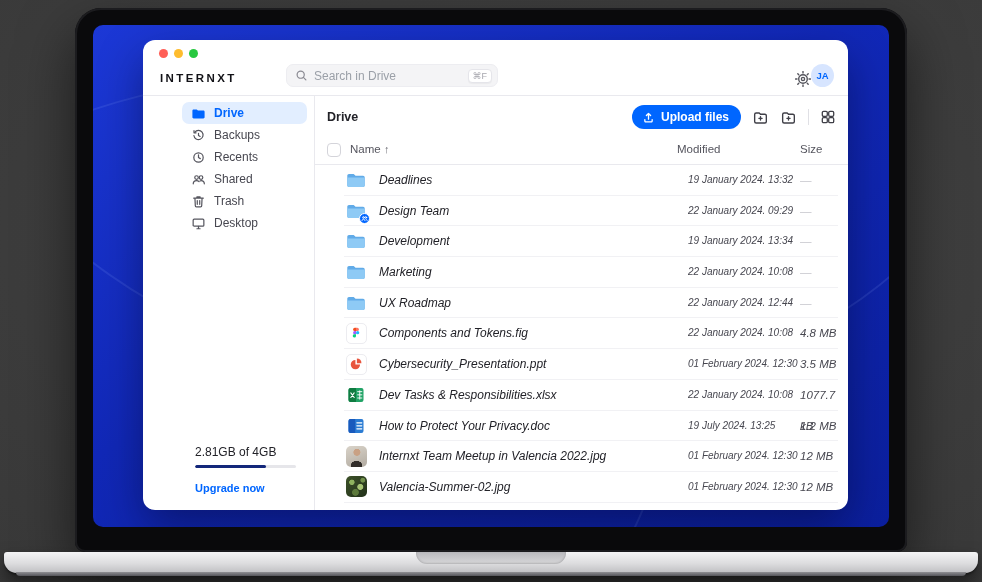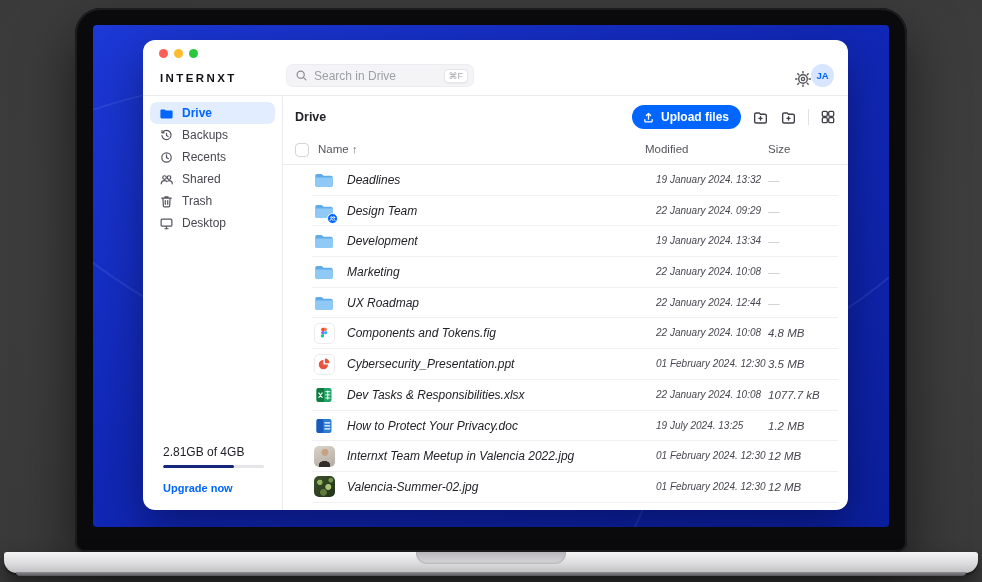--- a/index.html
+++ b/index.html
@@ -10,44 +10,44 @@
     --muted:#9a9aa2;
     --div:#e9e9ee;
   }
   *{margin:0;padding:0;box-sizing:border-box;}
   html,body{width:982px;height:582px;overflow:hidden;}
   body{font-family:"Liberation Sans","DejaVu Sans",sans-serif;background:#3e3e3e;position:relative;}
   .stage{position:absolute;inset:0;background:radial-gradient(130% 120% at 55% 40%, #424242 0%, #383838 70%, #242424 100%);}
 
   
   .bezel{position:absolute;left:75px;top:8px;width:832px;height:544px;background:#0a0a0c;border-radius:26px 26px 10px 10px;box-shadow:0 25px 55px rgba(0,0,0,.55), inset 0 0 0 2px #1c1c1f;}
-  .screen{position:absolute;left:18px;top:17px;right:18px;bottom:25px;border-radius:4px;overflow:hidden;background:linear-gradient(150deg,#1c38d6 0%,#1128b8 45%,#0b1f9e 100%);}
+  .screen{position:absolute;left:18px;top:17px;right:18px;bottom:25px;border-radius:10px;overflow:hidden;background:linear-gradient(150deg,#1c38d6 0%,#1128b8 45%,#0b1f9e 100%);}
   .screen .swoosh1,.screen .swoosh2{position:absolute;border-radius:50%;border:2px solid rgba(140,170,255,.14);}
   .swoosh1{width:900px;height:700px;left:-320px;top:60px;transform:rotate(-14deg);}
   .swoosh2{width:1100px;height:800px;left:-180px;top:-430px;transform:rotate(9deg);border-color:rgba(120,160,255,.10);}
   .base{position:absolute;left:4px;top:552px;width:974px;height:21px;background:linear-gradient(#f4f4f5 0%,#dcdcde 55%,#bfbfc2 100%);border-radius:3px 3px 13px 13px;box-shadow:0 2px 2px rgba(0,0,0,.35),0 10px 18px rgba(0,0,0,.5);}
   .base::after{content:"";position:absolute;left:12px;right:12px;bottom:-3px;height:4px;background:linear-gradient(#8f8f93,#55555a);border-radius:0 0 10px 10px;}
   .notch{position:absolute;left:50%;top:0;width:150px;height:12px;transform:translateX(-50%);background:linear-gradient(#b9b9bd,#d8d8da);border-radius:0 0 11px 11px;box-shadow:inset 0 -1px 2px rgba(0,0,0,.18);}
 
   
   .window{position:absolute;left:50px;top:15px;width:705px;height:470px;background:#fff;border-radius:12px;box-shadow:0 18px 45px rgba(0,0,20,.4);display:flex;flex-direction:column;overflow:hidden;}
   .topbar{height:56px;flex:0 0 56px;display:flex;border-bottom:1px solid var(--div);position:relative;}
   .topbar-left{width:140px;flex:0 0 140px;position:relative;}
   .traffic{position:absolute;left:16px;top:9px;display:flex;gap:6px;}
   .dot{width:9px;height:9px;border-radius:50%;}
   .logo{position:absolute;left:17px;bottom:11px;font-size:11.5px;font-weight:bold;letter-spacing:2.4px;color:#121217;}
   .topbar-right{flex:1;display:flex;align-items:flex-end;padding:0 14px 8px 3px;}
-  .searchbar{width:188px;height:23px;background:#f4f4f6;border:1px solid #ededf1;border-radius:7px;display:flex;align-items:center;padding:0 5px 0 8px;gap:6px;cursor:text;}
+  .searchbar{width:212px;height:23px;background:#f4f4f6;border:1px solid #ededf1;border-radius:7px;display:flex;align-items:center;padding:0 5px 0 8px;gap:6px;cursor:text;}
   .searchbar .ph{font-size:12px;color:#9ba0a8;flex:1;}
   .kbd{font-size:9px;color:#a7a7ae;background:#fff;border:1px solid #e5e5ea;border-radius:4px;padding:1px 4px;box-shadow:0 1px 1px rgba(0,0,0,.04);}
   .top-actions{margin-left:auto;display:flex;align-items:flex-end;gap:0;}
   .gear{color:#54545c;display:flex;cursor:pointer;}
   .avatar{width:23px;height:23px;border-radius:50%;background:#d7e5ff;color:var(--accent);font-size:9.5px;font-weight:bold;display:flex;align-items:center;justify-content:center;cursor:pointer;}
 
-  .bodyrow{flex:1;display:flex;min-height:0;}
+  .bodyrow{flex:1;display:flex;min-height:0;padding-left:32px;}
   .sidebar{width:140px;flex:0 0 140px;border-right:1px solid var(--div);display:flex;flex-direction:column;padding:6px 0 14px 0;}
   .side-item{height:22px;margin:0 7px;border-radius:7px;display:flex;align-items:center;gap:8px;padding:0 9px;font-size:12px;color:#474750;cursor:pointer;}
   .side-item .sicon{display:flex;color:#55555e;}
   .side-item.active{background:var(--accent-light);color:var(--accent);font-weight:bold;}
   .side-item.active .sicon{color:var(--accent);}
   .storage{margin-top:auto;padding:0 18px 0 20px;}
   .storage-text{font-size:12px;color:#222228;margin-bottom:6px;}
   .storage-bar{height:3px;background:#e6e6ea;border-radius:2px;overflow:hidden;margin-bottom:10px;}
   .storage-fill{height:100%;background:#13277a;border-radius:2px;}
   .upgrade{font-size:11px;color:var(--accent);font-weight:bold;cursor:pointer;}

